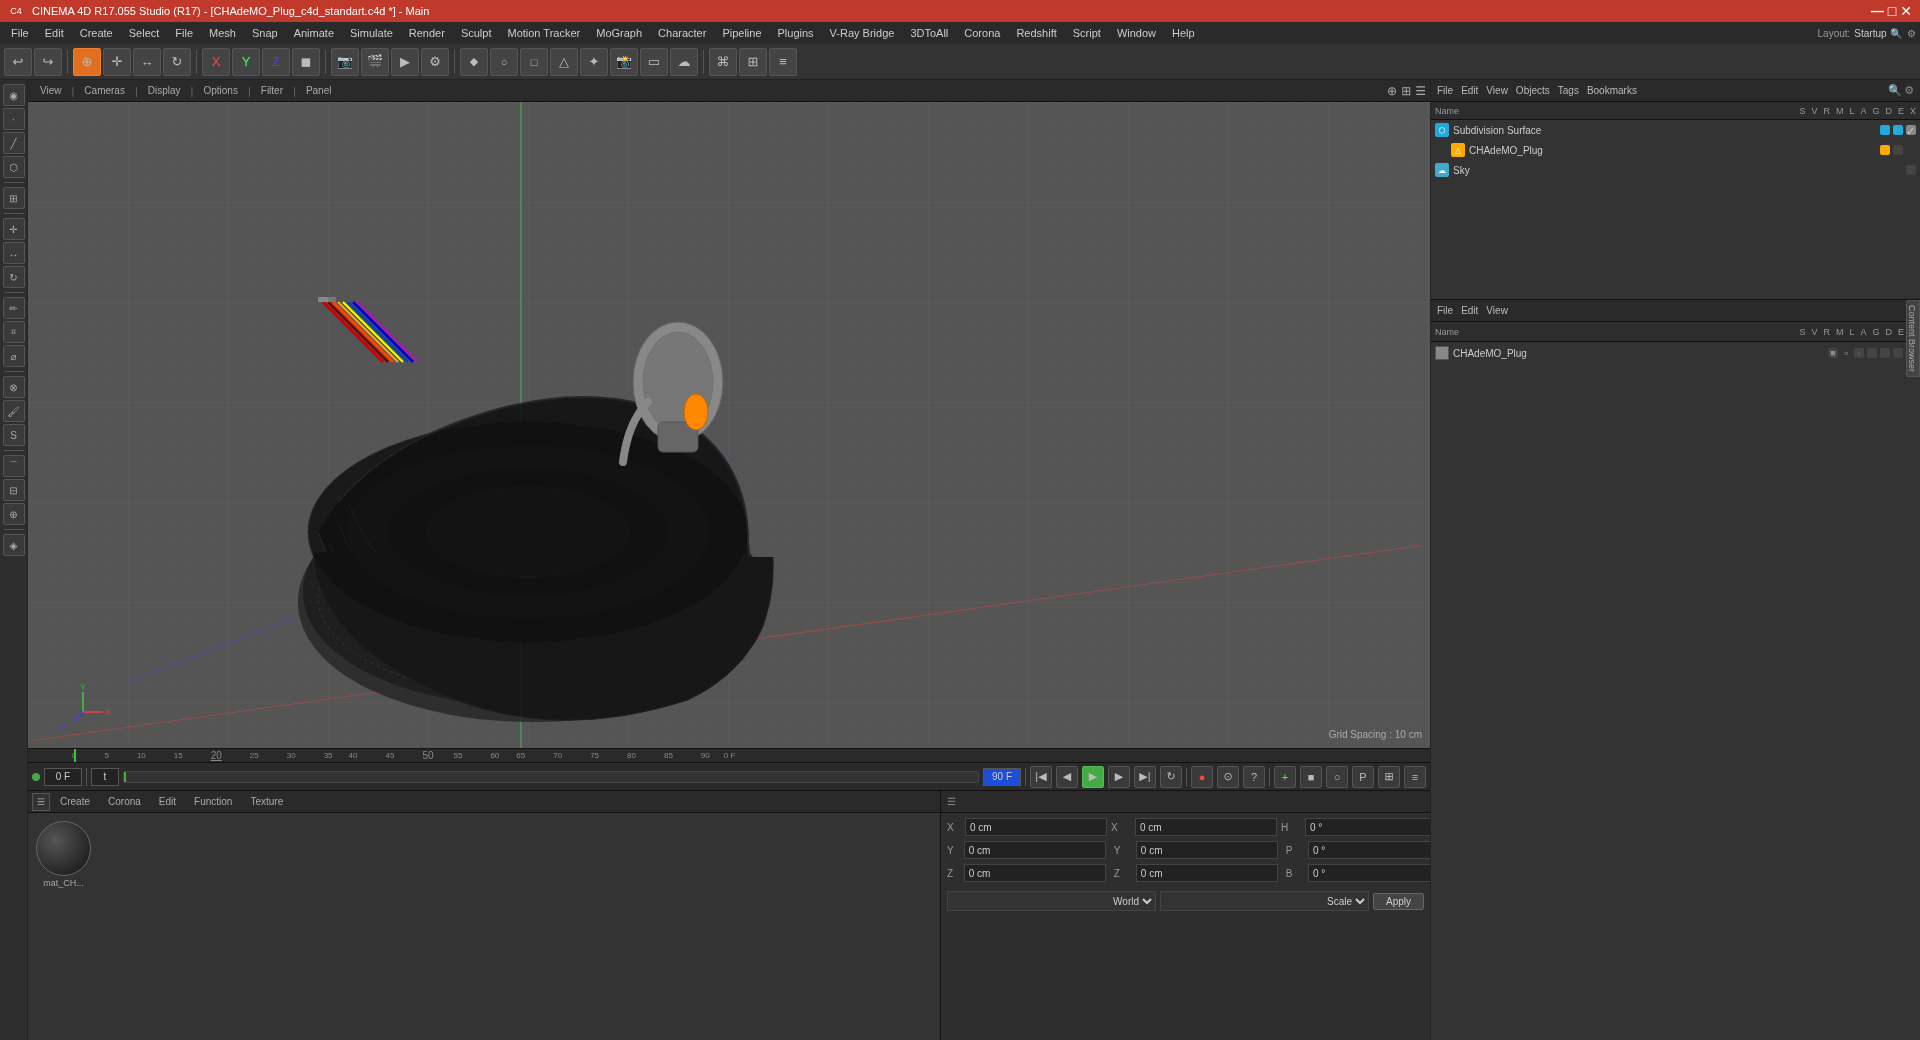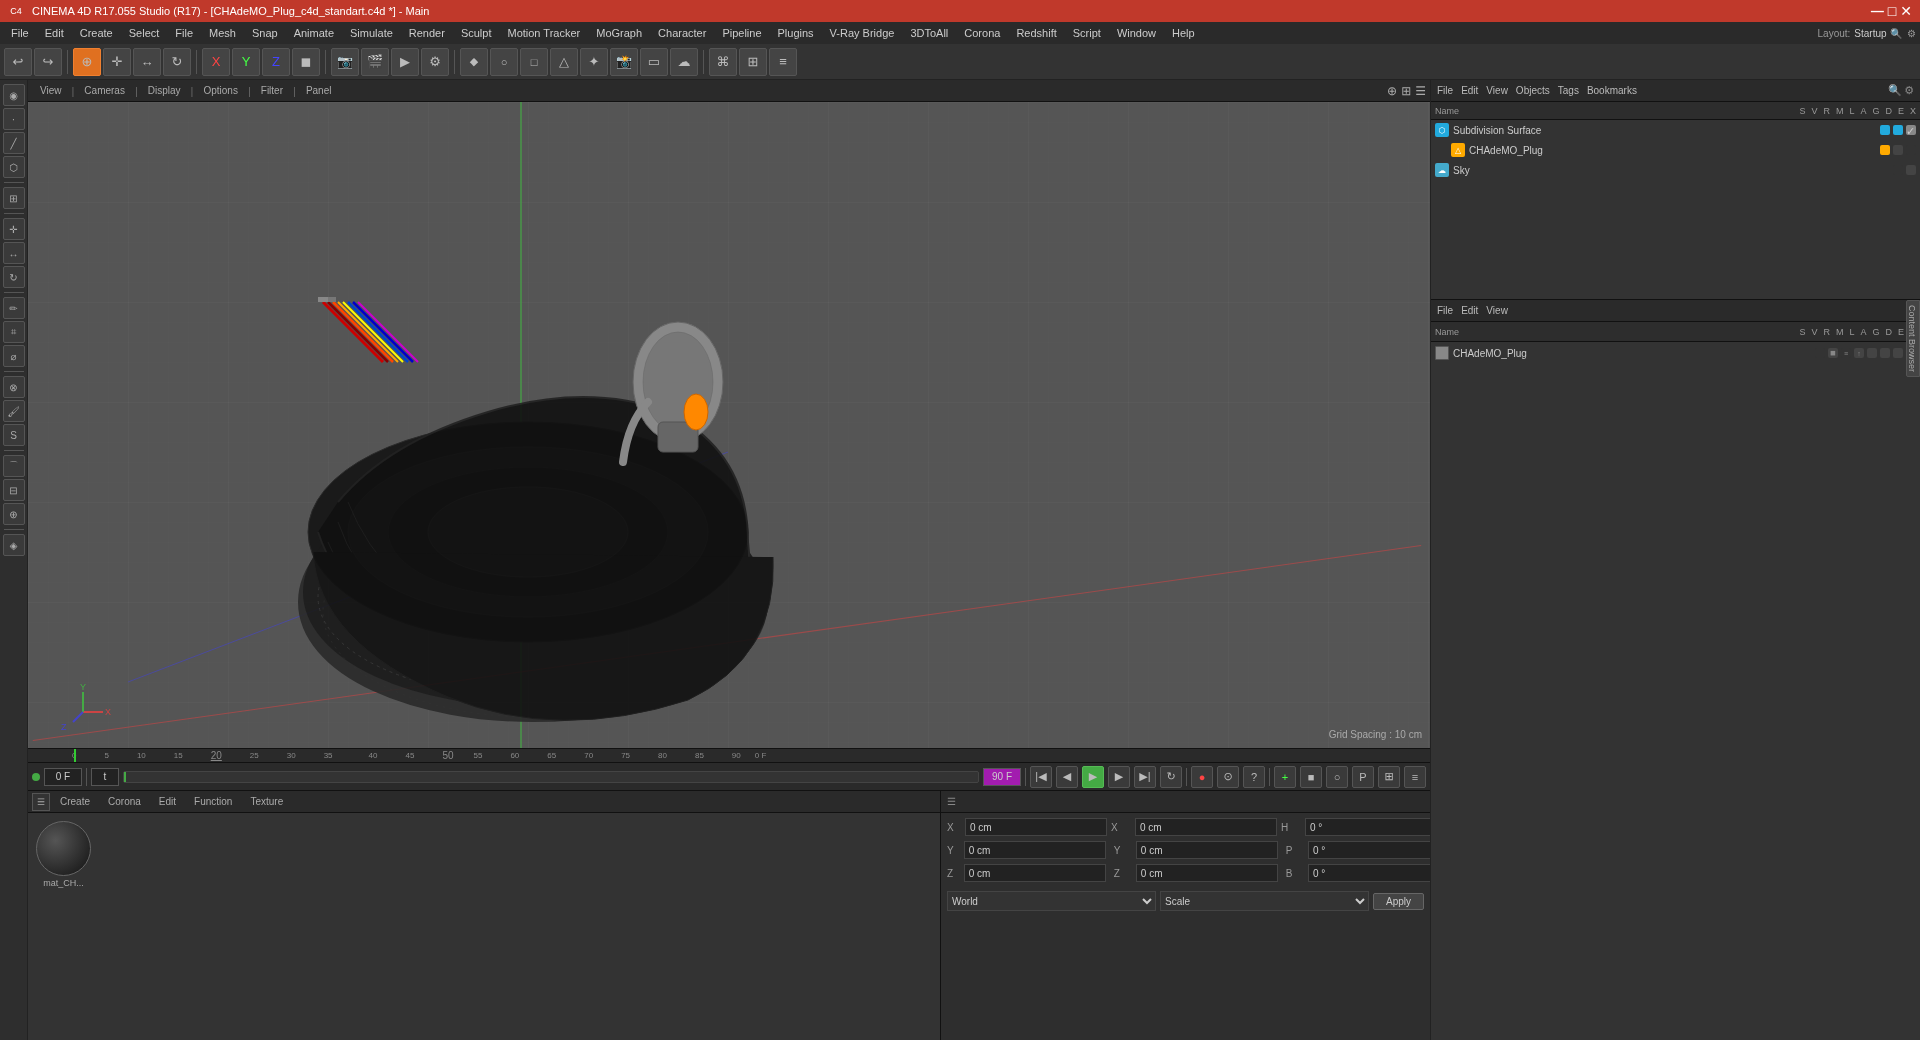--- a/index.html
+++ b/index.html
@@ -83,21 +83,21 @@
 
     
     #playback-controls {
       height: 28px; background: #2a2a2a; display: flex; align-items: center; padding: 0 4px; gap: 4px; border-top: 1px solid #111;
     }
     .play-btn { width: 22px; height: 22px; background: #3a3a3a; border: 1px solid #555; border-radius: 2px; cursor: pointer; display: flex; align-items: center; justify-content: center; color: #bbb; font-size: 11px; }
     .content-tab { padding: 2px 8px; color: #aaa; cursor: pointer; font-size: 10px; border-radius: 2px; }
     .coord-row { display: flex; align-items: center; gap: 4px; height: 20px; }
     .coord-label { color: #999; font-size: 10px; width: 14px; }
     .coord-input { flex: 1; height: 18px; background: #222; border: 1px solid #444; color: #ccc; font-size: 10px; padding: 0 4px; }
-    .transform-select { flex: 1; height: 20px; background: #333; border: 1px solid #444; color: #ccc; font-size: 10px; }
+    .transform-select { flex: 1; height: 20px; background: #333; border: 1px solid #444; color: #ccc; font-size: 10px; text-align: right; }
     .apply-btn { padding: 2px 12px; background: #444; border: 1px solid #666; color: #ccc; font-size: 10px; cursor: pointer; border-radius: 2px; }
 
     
     #status-bar {
       height: 20px; background: #2a2a2a; display: flex; align-items: center; padding: 0 8px; border-top: 1px solid #111; font-size: 10px; color: #999;
     }
 
     
     #obj-col-headers {
       height: 18px; background: #2d2d2d; display: flex; align-items: center; padding: 0 4px; border-bottom: 1px solid #111; font-size: 9px; color: #999;
@@ -324,45 +324,45 @@
     <div style="height:14px;background:#2a2a2a;display:flex;align-items:center;padding:0 4px;border-top:1px solid #111;position:relative;">
       <div style="position:absolute;left:46px;top:0;width:2px;height:100%;background:#3c3;"></div>
       <div style="display:flex;gap:0;align-items:center;margin-left:40px;flex:1;overflow:hidden;">
         <span style="color:#888;font-size:8px;margin-right:28px;">0</span>
         <span style="color:#888;font-size:8px;margin-right:28px;">5</span>
         <span style="color:#888;font-size:8px;margin-right:28px;">10</span>
         <span style="color:#888;font-size:8px;margin-right:28px;">15</span>
         <span style="color:#888;font-size:10px;margin-right:28px;text-decoration:underline;">20</span>
         <span style="color:#888;font-size:8px;margin-right:28px;">25</span>
         <span style="color:#888;font-size:8px;margin-right:28px;">30</span>
-        <span style="color:#888;font-size:8px;margin-right:36px;">35</span>
+        <span style="color:#888;font-size:8px;margin-right:16px;">35</span>
         <span style="color:#888;font-size:8px;margin-right:28px;">40</span>
         <span style="color:#888;font-size:8px;margin-right:28px;">45</span>
         <span style="color:#888;font-size:10px;margin-right:20px;">50</span>
         <span style="color:#888;font-size:8px;margin-right:28px;">55</span>
-        <span style="color:#888;font-size:8px;margin-right:28px;">60</span>
+        <span style="color:#888;font-size:8px;margin-right:17px;">60</span>
         <span style="color:#888;font-size:8px;margin-right:28px;">65</span>
         <span style="color:#888;font-size:8px;margin-right:28px;">70</span>
         <span style="color:#888;font-size:8px;margin-right:28px;">75</span>
         <span style="color:#888;font-size:8px;margin-right:28px;">80</span>
         <span style="color:#888;font-size:8px;margin-right:28px;">85</span>
         <span style="color:#888;font-size:8px;margin-right:10px;">90</span>
         <span style="color:#888;font-size:8px;margin-left:4px;">0 F</span>
       </div>
     </div>
 
     <div id="playback-controls">
       <div style="width:8px;height:8px;background:#4a4;border-radius:50%;"></div>
       <input type="text" value="0 F" style="width: 38px; height: 18px; background: rgb(34, 34, 34); border: 1px solid rgb(85, 85, 85); color: rgb(204, 204, 204); font-size: 10px; text-align: center;">
       <div style="width:1px;height:18px;background:#555;"></div>
       <input type="text" value="t" style="width: 28px; height: 18px; background: rgb(34, 34, 34); border: 1px solid rgb(85, 85, 85); color: rgb(204, 204, 204); font-size: 10px; text-align: center;">
       <div style="flex:1;height:12px;background:#333;border:1px solid #444;border-radius:2px;position:relative;">
         <div style="position:absolute;left:0;top:0;width:2px;height:100%;background:#4a4;"></div>
       </div>
-      <input type="text" value="90 F" style="width: 38px; height: 18px; background: #a21caf; border: 1px solid rgb(85, 85, 85); color: rgb(204, 204, 204); font-size: 10px; text-align: center;">
+      <input type="text" value="90 F" style="width: 38px; height: 18px; background: #1d4ed8; border: 1px solid rgb(85, 85, 85); color: rgb(204, 204, 204); font-size: 10px; text-align: center;">
       <div style="width:1px;height:18px;background:#555;"></div>
 
       <div class="play-btn">|◀</div>
       <div class="play-btn">◀</div>
       <div class="play-btn" style="background:#4a4;border-color:#5b5;">▶</div>
       <div class="play-btn">▶</div>
       <div class="play-btn">▶|</div>
       <div class="play-btn">↻</div>
       <div style="width:1px;height:18px;background:#555;"></div>
 

